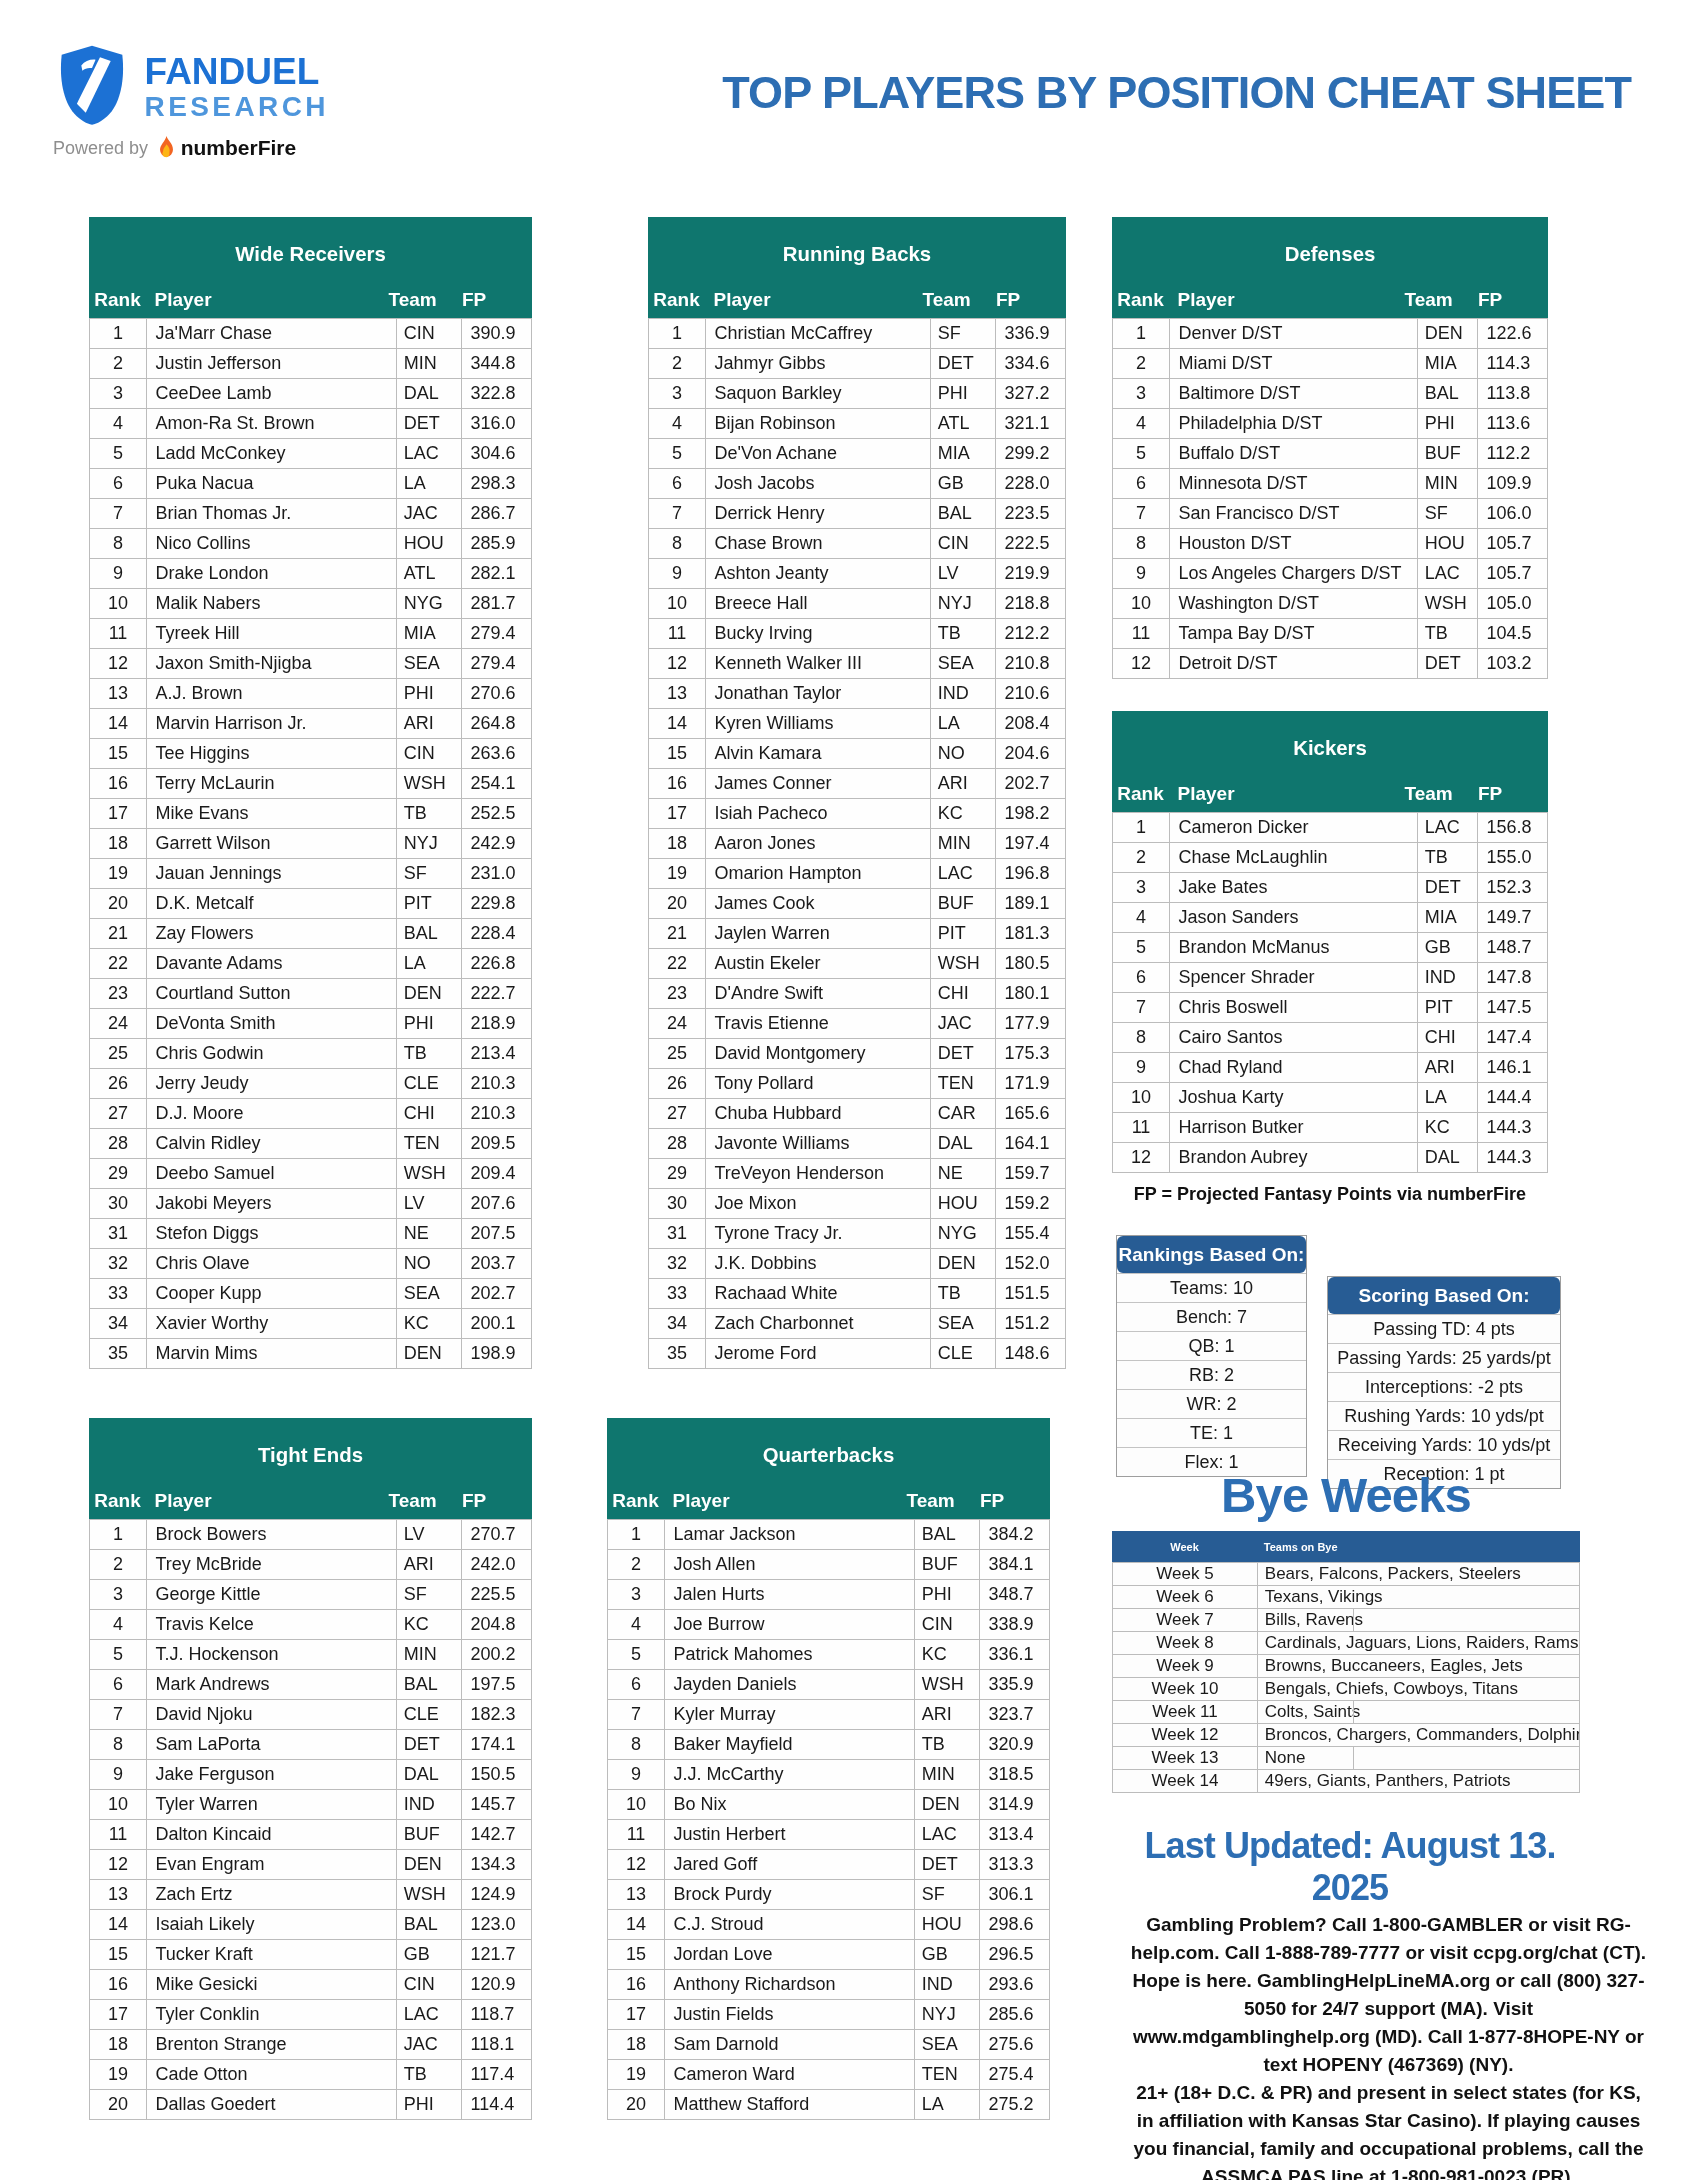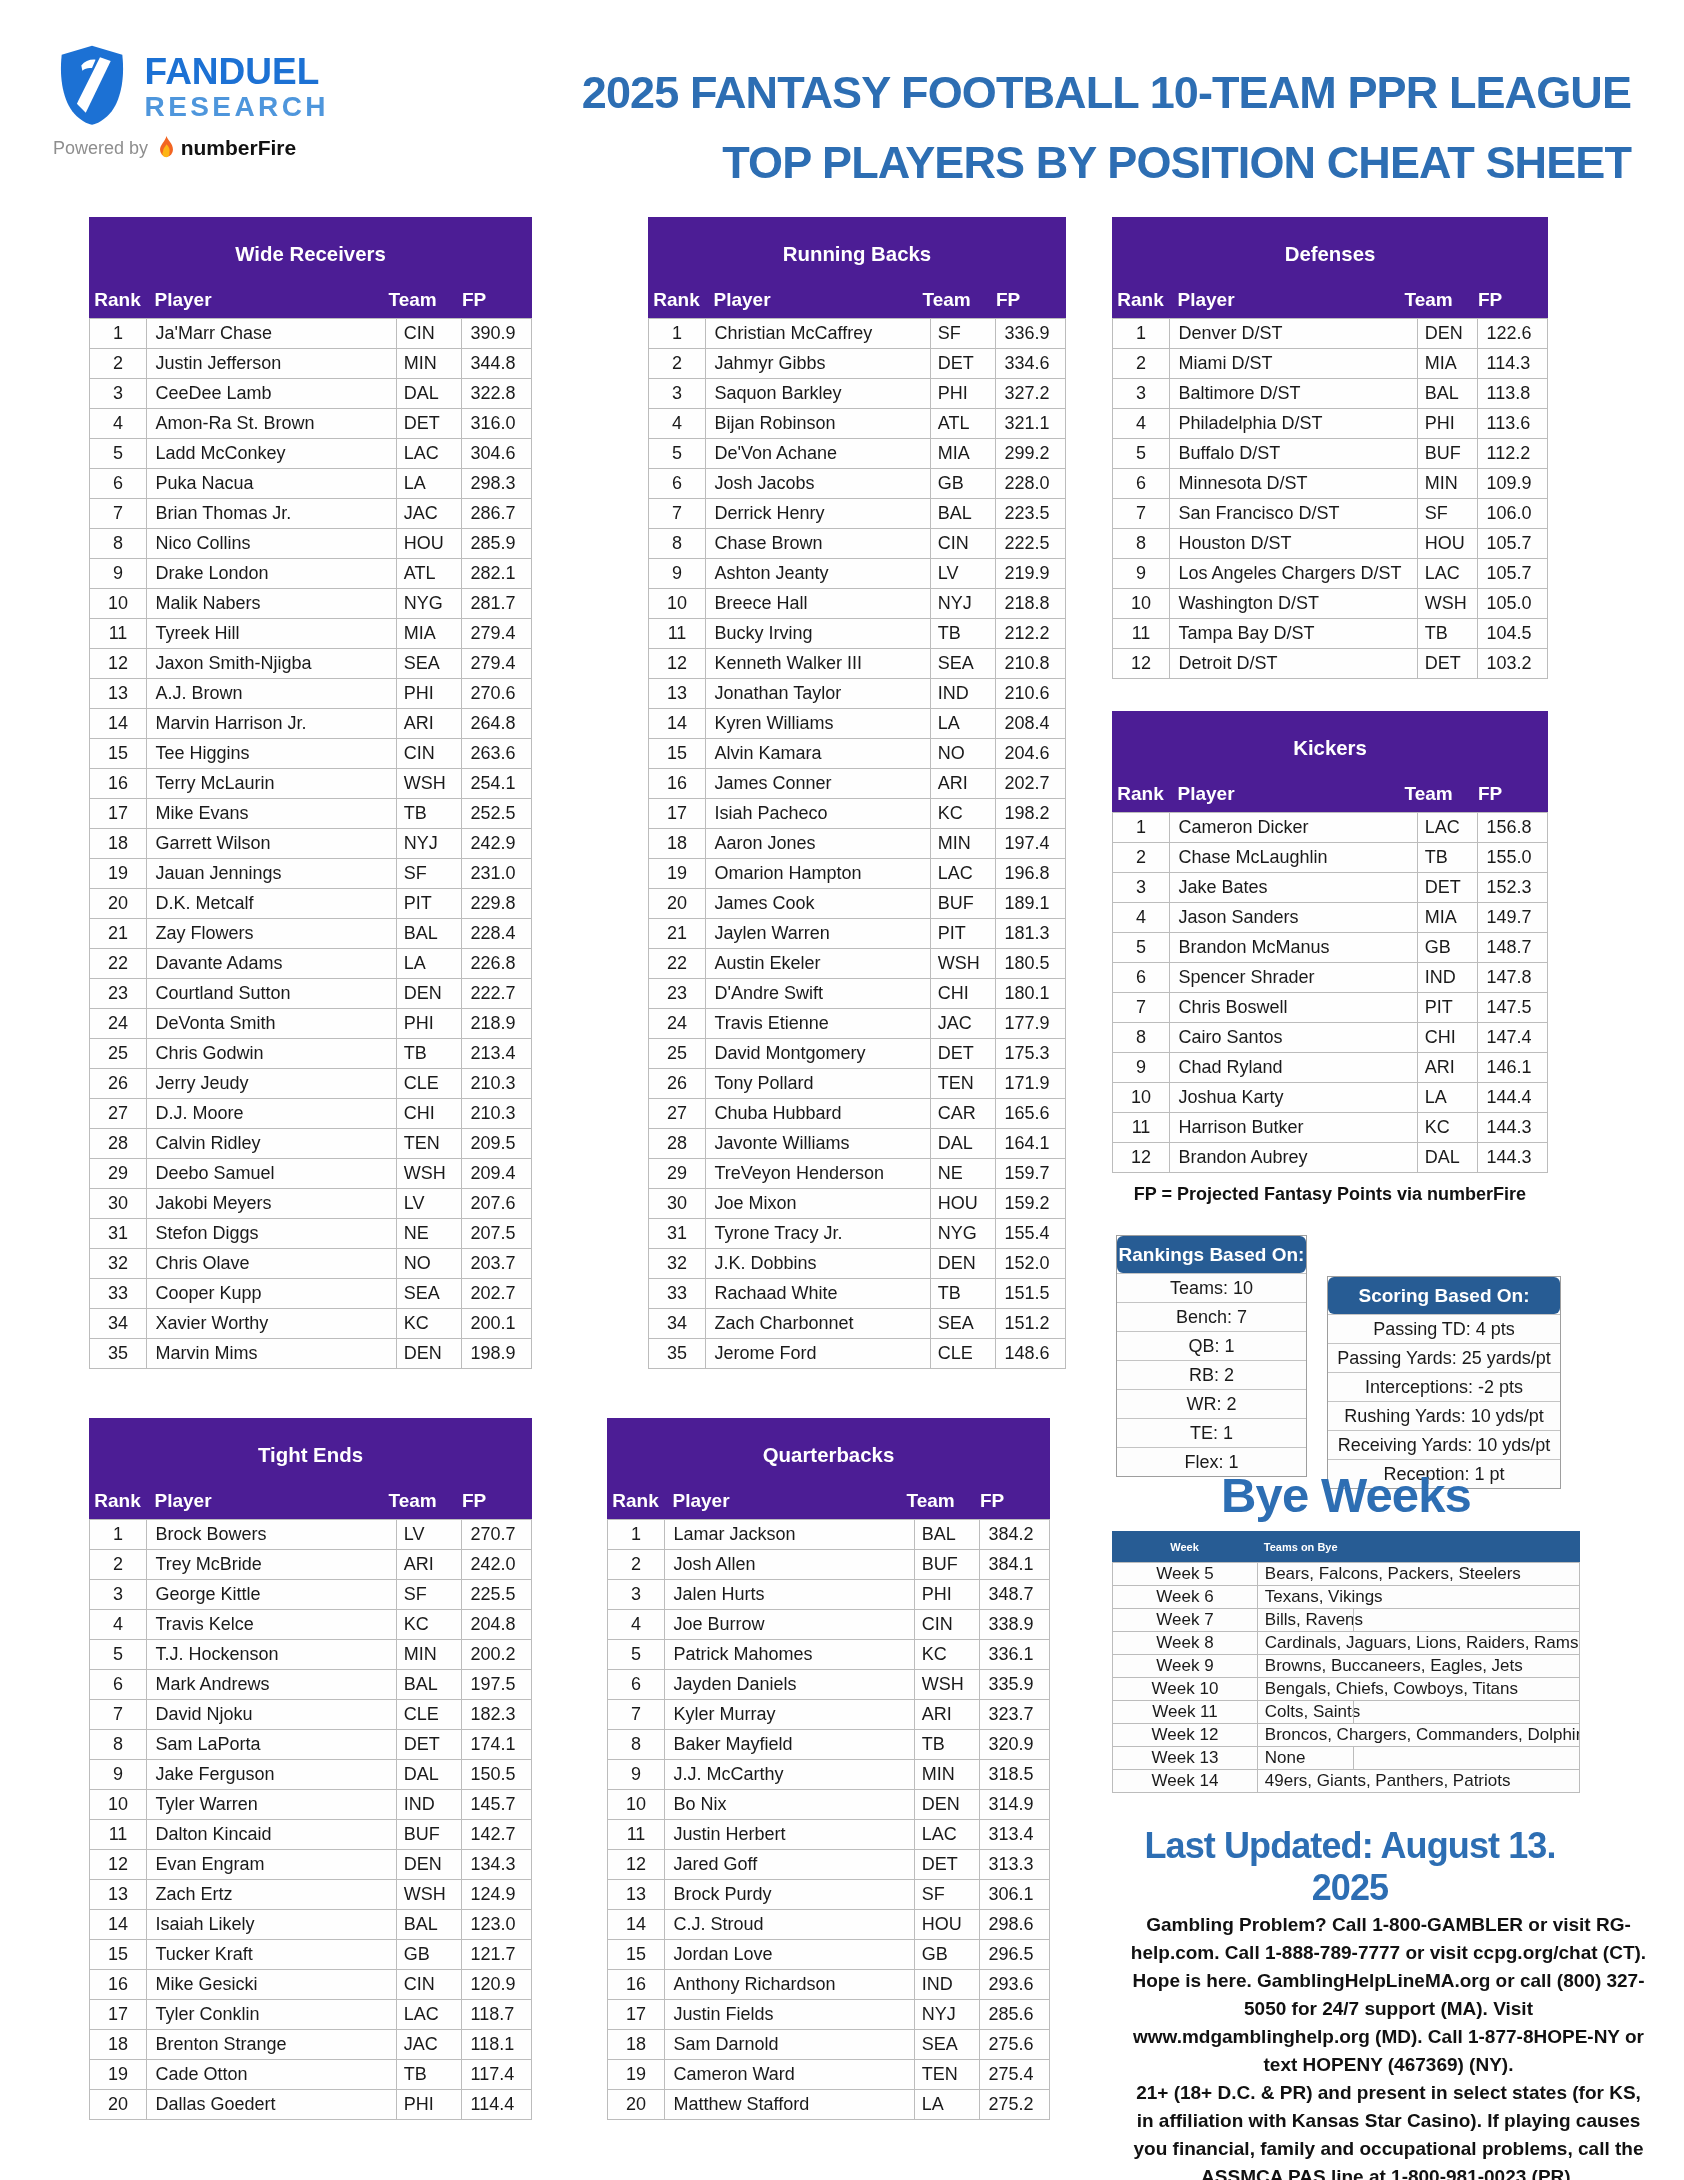--- a/index.html
+++ b/index.html
@@ -20,21 +20,21 @@
   .flame { width:19px; height:24px; margin-right:5.1px; }
   .powered-brand { font-size:21px; font-weight:bold; color:#111; }
 
   .main-title { position:absolute; left:511px; top:58px; width:1120px; text-align:right; color:#2d6eb3; }
   .main-title .t1, .main-title .t2 {
     font-size:45px; font-weight:800; letter-spacing:-0.9px; line-height:70px; white-space:nowrap;
   }
 
   
   .ptable { position:absolute; }
-  .phead { background:#4c1d95; color:#ffffff; }
+  .phead { background:#0f766e; color:#ffffff; }
   .ptitle { text-align:center; font-size:20.4px; font-weight:bold; padding:25.6px 0 23px 0; }
   .pcols { display:flex; font-size:19px; font-weight:bold; padding-bottom:7.7px; }
   .pc-rank { width:57px; text-align:center; }
   .pc-player { flex:1; padding-left:8.5px; }
   .pc-team { width:65px; padding-left:6.8px; }
   .pc-fp { width:70px; padding-left:8.5px; }
 
   table.pbody { border-collapse:collapse; width:100%; table-layout:fixed; }
   table.pbody td {
     border:0.9px solid #bcbcbc; height:29px; font-size:18px; padding:0;
@@ -100,21 +100,20 @@
       <span class="powered-label">Powered by</span>
       <svg class="flame" viewBox="0 0 20 26">
         <path d="M10 0 C11.5 5 17 8 17 15 A7 7.6 0 1 1 3 15 C3 9.5 8.5 6 10 0 Z" fill="#f26522"></path>
         <path d="M10 9 C12.8 12 14 14.3 13.2 18 A3.9 3.9 0 1 1 6.2 16.8 C6.4 13.2 8.8 11.8 10 9 Z" fill="#fdb515"></path>
       </svg>
       <span class="powered-brand">numberFire</span>
     </div>
   </div>
 
   <div class="main-title">
-    <div class="t1">2025 FANTASY FOOTBALL 10-TEAM PPR LEAGUE</div>
     <div class="t2">TOP PLAYERS BY POSITION CHEAT SHEET</div>
   </div>
 
   <div class="ptable" style="left:89px; top:217px; width:443px;">
     <div class="phead">
       <div class="ptitle">Wide Receivers</div>
       <div class="pcols">
         <span class="pc-rank">Rank</span>
         <span class="pc-player">Player</span>
         <span class="pc-team">Team</span>

